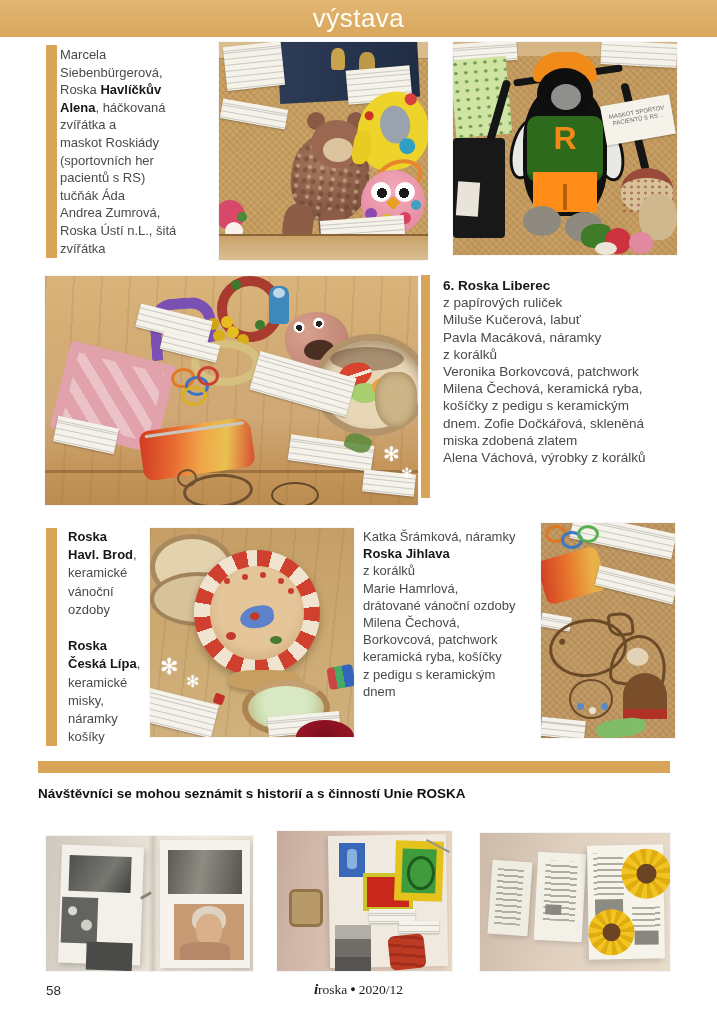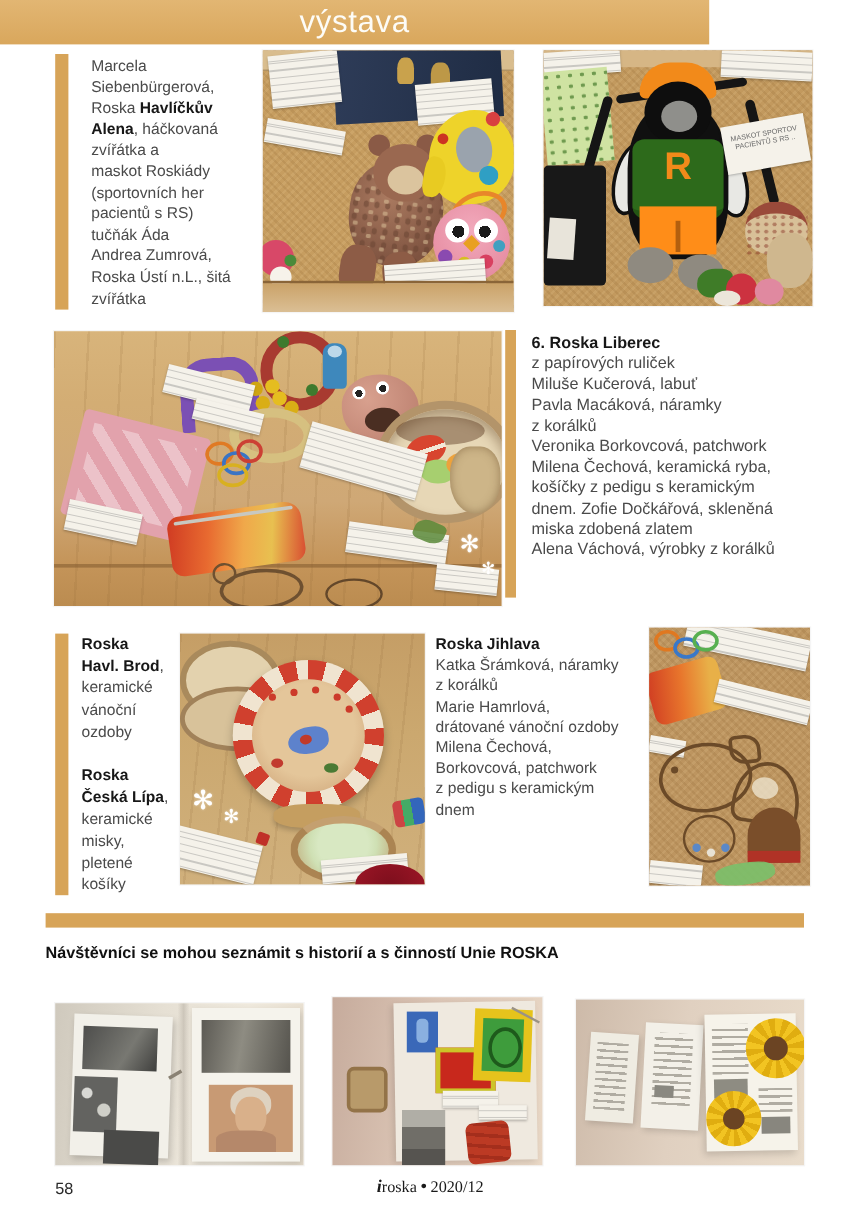--- a/index.html
+++ b/index.html
@@ -1,20 +1,20 @@
 <!DOCTYPE html>
 <html><head>
 <meta charset="utf-8">
 <style>
   html,body{margin:0;padding:0;background:#ffffff;}
   .page{position:relative;width:717px;height:1023px;background:#fff;margin:0 auto;
         font-family:"Liberation Sans",sans-serif;overflow:hidden;}
   .abs{position:absolute;}
   
-  .header-bar{left:0;top:4;width:591px;height:37px;
+  .header-bar{left:0;top:4;width:717px;height:37px;
     background:linear-gradient(180deg,#e2b673 0%,#d9a75c 100%);}
   .header-title{width:100%;text-align:center;line-height:37px;font-size:26px;
     color:#fdfcf7;letter-spacing:.5px;}
   
   .vbar,.hband{background:#d7a458;}
   
   .tblock{color:#4a4a4a;font-size:13px;}
   .tblock .tline{white-space:nowrap;}
   .tblock .b{font-weight:bold;color:#171717;}
   .lh176 .tline{line-height:17.6px;}
@@ -47,21 +47,21 @@
 </head>
 <body>
 
 <div class="page">
 
   <div class="abs header-bar">
     <div class="abs header-title">výstava</div>
   </div>
 
   <div class="abs vbar" style="left:46px;top:45px;width:11px;height:213px;"></div>
-  <div class="abs tblock lh176" style="left:76px;top:46px;width:150px;">
+  <div class="abs tblock lh176" style="left:60px;top:46px;width:150px;">
       <div class="tline"><span>Marcela</span></div>
       <div class="tline"><span>Siebenbürgerová,</span></div>
       <div class="tline"><span>Roska </span><span class="b">Havlíčkův</span></div>
       <div class="tline"><span class="b">Alena</span><span>, háčkovaná</span></div>
       <div class="tline"><span>zvířátka a</span></div>
       <div class="tline"><span>maskot Roskiády</span></div>
       <div class="tline"><span>(sportovních her</span></div>
       <div class="tline"><span>pacientů s RS)</span></div>
       <div class="tline"><span>tučňák Áda</span></div>
       <div class="tline"><span>Andrea Zumrová,</span></div>
@@ -229,21 +229,21 @@
       <div class="tline"><span class="b">Roska</span></div>
       <div class="tline"><span class="b">Havl. Brod</span><span>,</span></div>
       <div class="tline"><span>keramické</span></div>
       <div class="tline"><span>vánoční</span></div>
       <div class="tline"><span>ozdoby</span></div>
       <div class="tline">&nbsp;</div>
       <div class="tline"><span class="b">Roska</span></div>
       <div class="tline"><span class="b">Česká Lípa</span><span>,</span></div>
       <div class="tline"><span>keramické</span></div>
       <div class="tline"><span>misky,</span></div>
-      <div class="tline"><span>pletené</span></div>
+      <div class="tline"><span>náramky</span></div>
       <div class="tline"><span>košíky</span></div>
     </div>
 
   <div class="abs photo" style="left:150px;top:528px;width:204px;height:209px;background:linear-gradient(180deg,#c59e66 0%,#cba86f 40%,#d0b07c 100%);">
     <div class="abs" style="left:0;top:0;width:204px;height:209px;background:repeating-linear-gradient(96deg,rgba(130,90,45,.12) 0 2px,transparent 2px 24px);"></div>
     <div class="abs" style="left:0;top:6px;width:74px;height:56px;background:#e3d2ae;border:5px solid #a98a5c;border-radius:50%;"></div>
     <div class="abs" style="left:0;top:44px;width:88px;height:46px;background:#d8c29a;border:4px solid #a1825a;border-radius:50%;"></div>
     <div class="abs" style="left:44px;top:22px;width:126px;height:126px;border-radius:50%;background:repeating-conic-gradient(#d0402e 0 14deg,#f0e4d0 14deg 28deg);box-shadow:0 4px 8px rgba(0,0,0,.25);">
       <div class="abs" style="left:16px;top:16px;width:94px;height:94px;border-radius:50%;background:radial-gradient(circle at 50% 45%,#e4c69a 0 55%,#d8b488 75%);">
         <div class="abs" style="left:14px;top:12px;width:6px;height:6px;background:#cc3a2a;border-radius:50%;box-shadow:18px -4px 0 #cc3a2a,36px -6px 0 #cc3a2a,54px 0 0 #cc3a2a,64px 10px 0 #cc3a2a;"></div>
@@ -261,27 +261,28 @@
     <div class="abs snow" style="left:14px;top:170px;font-size:15px;">✻</div>
     <div class="abs snow" style="left:52px;top:176px;font-size:13px;">✻</div>
     <div class="abs" style="left:64px;top:166px;width:10px;height:10px;background:#c03028;transform:rotate(20deg);border-radius:2px;"></div>
     <div class="abs" style="left:178px;top:138px;width:26px;height:22px;background:linear-gradient(90deg,#cc4444 0 30%,#44aa66 30% 60%,#3366bb 60%);border-radius:4px;transform:rotate(-10deg);"></div>
     <div class="abs lbl paper-lines" style="left:-6px;top:168px;width:72px;height:34px;transform:rotate(14deg);"></div>
     <div class="abs lbl paper-lines" style="left:118px;top:186px;width:72px;height:20px;transform:rotate(-5deg);"></div>
     <div class="abs" style="left:146px;top:192px;width:58px;height:17px;background:radial-gradient(circle at 50% 120%,#7a0e1c,#9e1626);border-radius:50% 50% 0 0/100% 100% 0 0;"></div>
   </div>
 
   <div class="abs tblock lh17" style="left:363px;top:528px;width:182px;">
+      <div class="tline"><span>Katka Šrámková, náramky</span></div>
       <div class="tline"><span class="b">Roska Jihlava</span></div>
-      <div class="tline"><span>Katka Šrámková, náramky</span></div>
       <div class="tline"><span>z korálků</span></div>
       <div class="tline"><span>Marie Hamrlová,</span></div>
       <div class="tline"><span>drátované vánoční ozdoby</span></div>
       <div class="tline"><span>Milena Čechová,</span></div>
       <div class="tline"><span>Borkovcová, patchwork</span></div>
+      <div class="tline"><span>keramická ryba, košíčky</span></div>
       <div class="tline"><span>z pedigu s keramickým</span></div>
       <div class="tline"><span>dnem</span></div>
     </div>
 
   <div class="abs photo burlap" style="left:541px;top:523px;width:134px;height:215px;background-color:#bd9560;">
     <div class="abs lbl paper-lines" style="left:30px;top:0;width:104px;height:26px;transform:rotate(12deg);"></div>
     <div class="abs" style="left:4px;top:2px;width:16px;height:12px;border:3px solid #e07820;border-radius:50%;"></div>
     <div class="abs" style="left:20px;top:8px;width:16px;height:12px;border:3px solid #3a78c8;border-radius:50%;"></div>
     <div class="abs" style="left:36px;top:2px;width:16px;height:12px;border:3px solid #58b050;border-radius:50%;"></div>
     <div class="abs" style="left:0;top:30px;width:62px;height:45px;border-radius:8px;transform:rotate(-16deg);background:linear-gradient(100deg,#cf3a22 0%,#e8762c 45%,#e8b048 80%);"></div>

